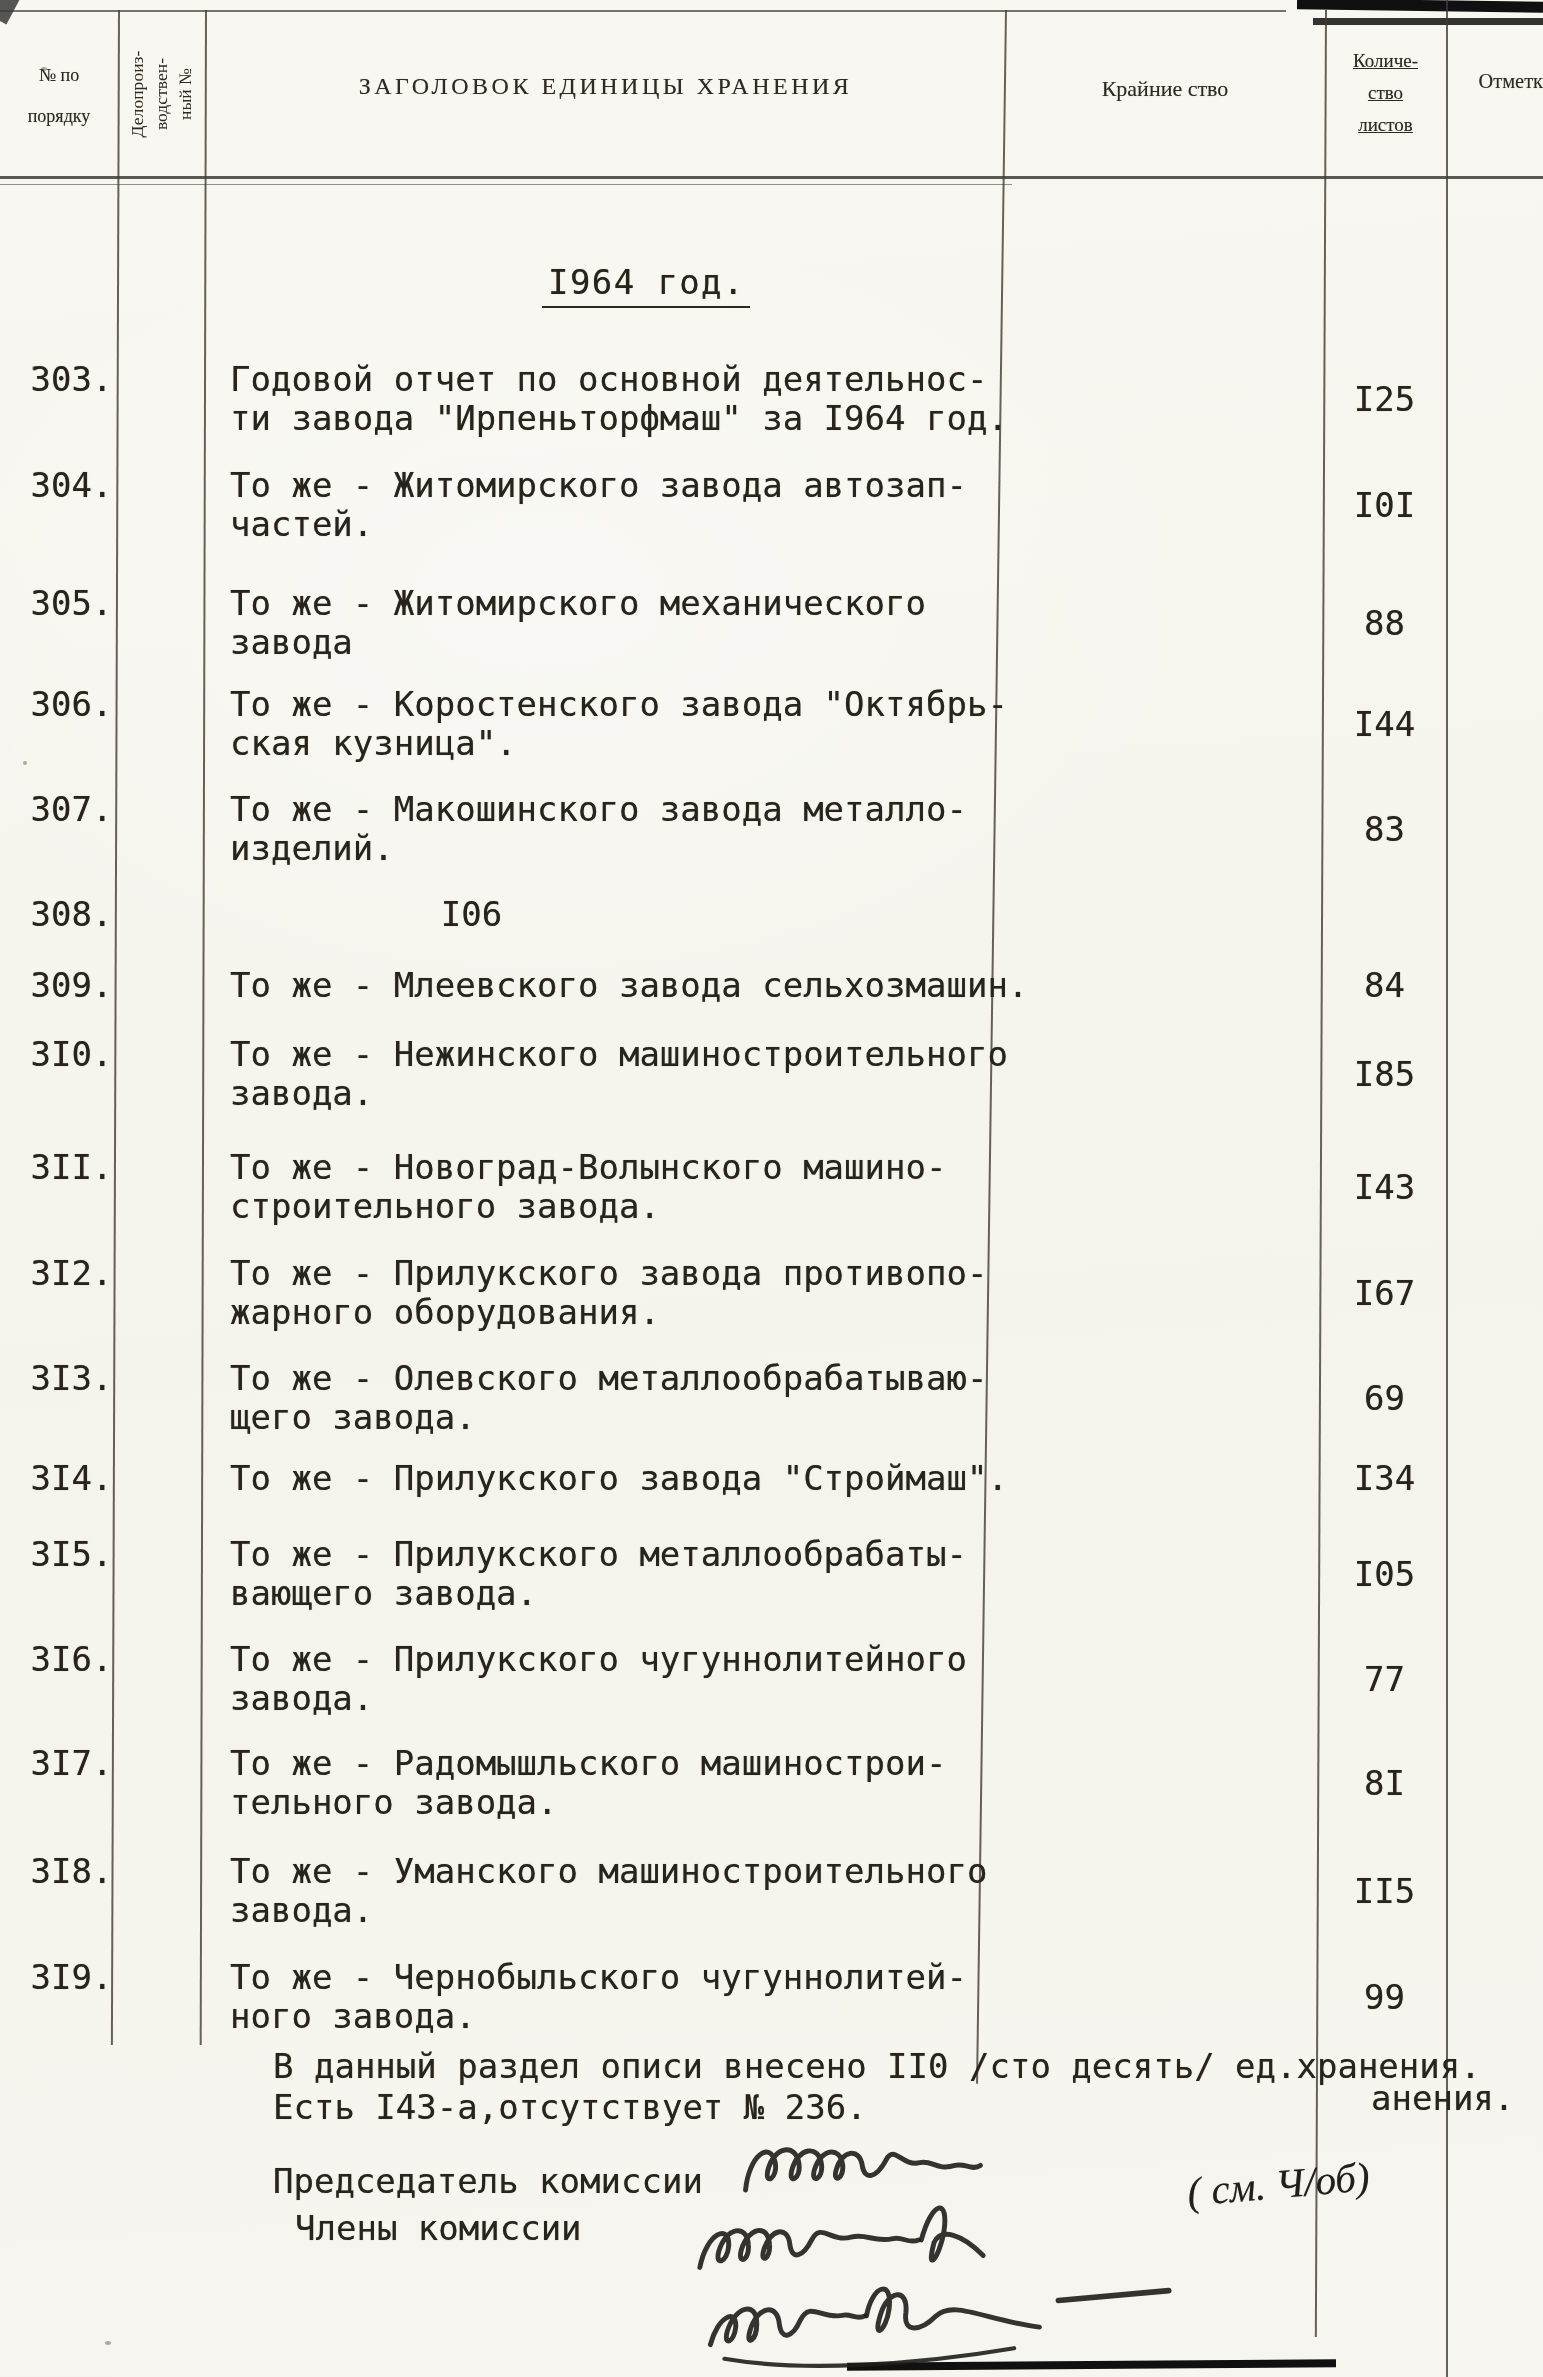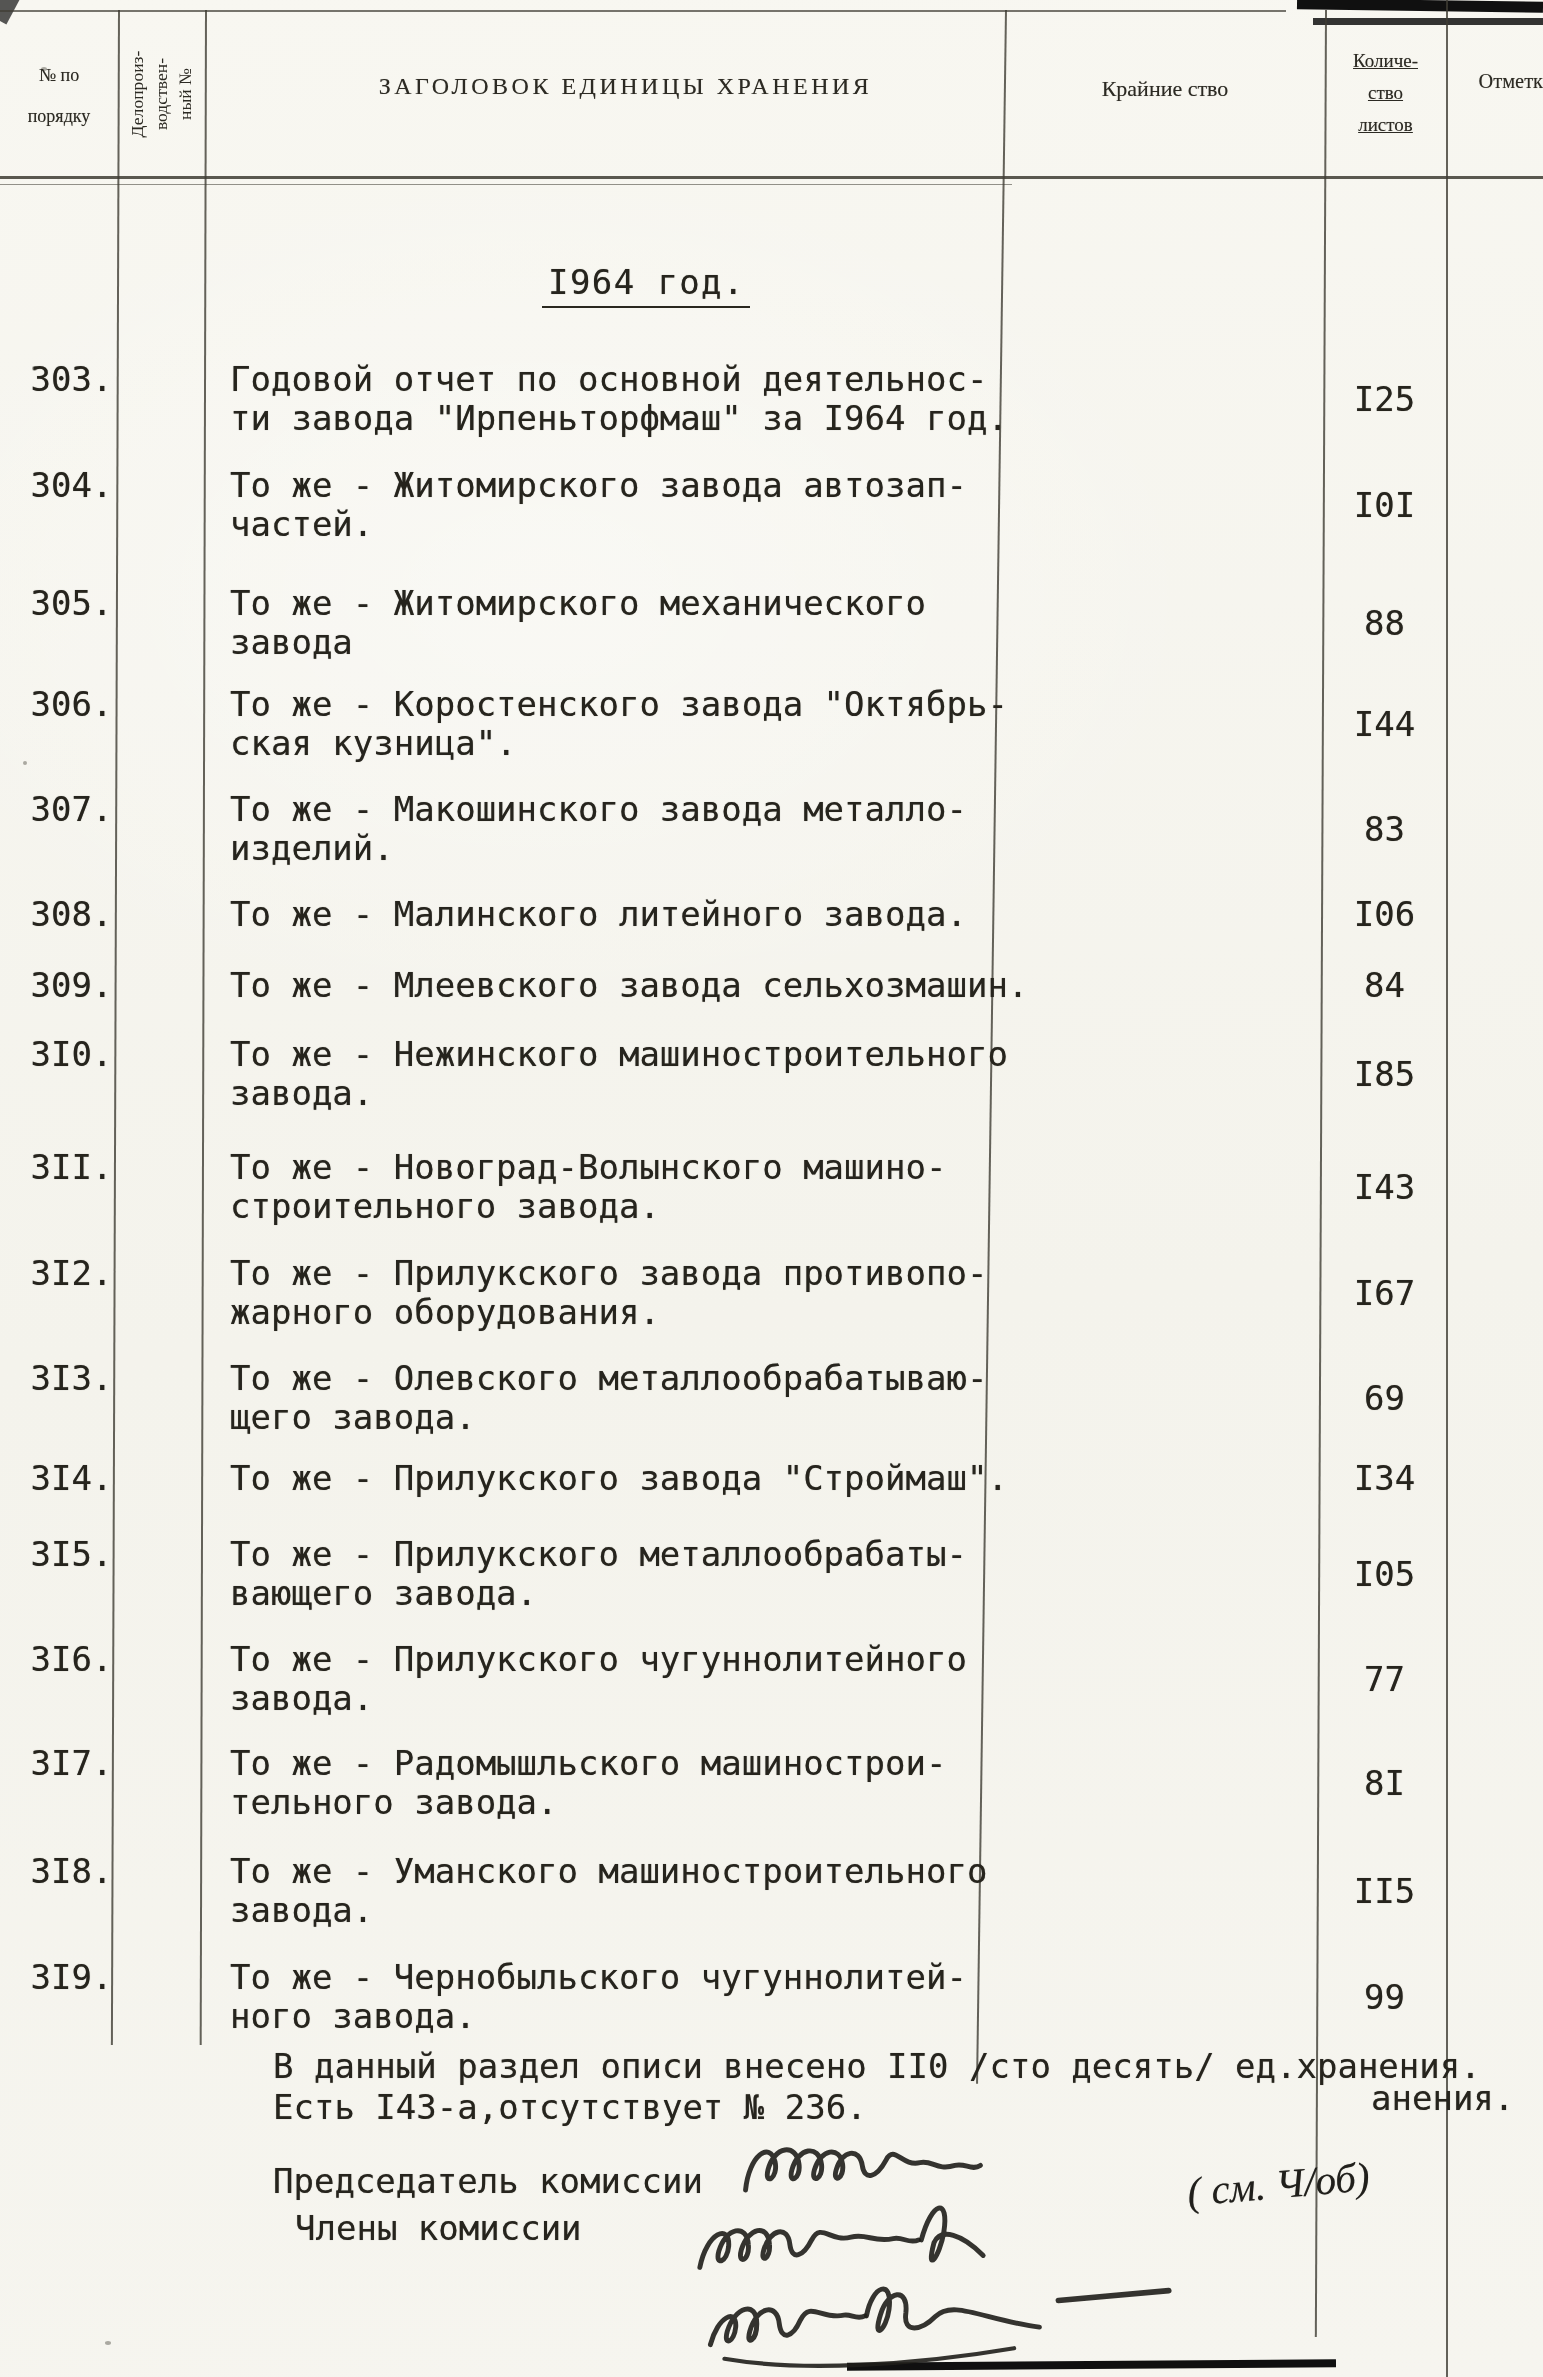--- a/index.html
+++ b/index.html
@@ -27,21 +27,21 @@
   
   .vline{position:absolute;width:2.1px;background:var(--line);opacity:.8;transform-origin:top center;}
   .hline{position:absolute;height:2.8px;background:var(--line);opacity:.85;}
 
   
   .hdr-order{left:0;top:55px;width:118px;text-align:center;font-size:18px;line-height:41px;}
   .hdr-vert-wrap{position:absolute;left:120px;top:12.7px;width:83px;height:163px;
                  display:flex;align-items:center;justify-content:center;}
   .hdr-vert{transform:rotate(-90deg);white-space:pre;text-align:center;
             font-family:var(--serif);font-size:17.6px;line-height:24px;color:#2c2a23;}
-  .hdr-title{left:205px;top:73px;width:801px;text-align:center;font-size:24px;letter-spacing:3.5px;padding-left:20px;}
+  .hdr-title{left:205px;top:73px;width:801px;text-align:center;font-size:24px;letter-spacing:3.5px;}
   .hdr-dates{left:1005px;top:76px;width:320px;text-align:center;font-size:22px;}
   .hdr-sheets{left:1325px;top:45px;width:121px;text-align:center;font-size:19px;line-height:32px;text-decoration:underline;}
   .hdr-note{left:1448px;top:70px;width:95px;text-align:right;font-size:20.4px;}
 
   
   .section-heading{left:205px;top:224px;width:801px;text-align:center;}
   .section-heading span{display:inline-block;border-bottom:2.1px solid #2a281f;
                         padding:0 5.6px 4.2px 5.6px;letter-spacing:1.4px;}
 
   
@@ -130,21 +130,20 @@
       <div class="cell sheets">I44</div>
     </div>
       <div class="row mono" style="top: 790px;">
       <div class="cell num">307.</div>
       <div class="cell title">То же - Макошинского завода металло-
 изделий.</div>
       <div class="cell sheets">83</div>
     </div>
       <div class="row mono" style="top: 895px;">
       <div class="cell num">308.</div>
-      <div class="cell title">То же - Малинского литейного завода.</div>
       <div class="cell sheets">I06</div>
     </div>
       <div class="row mono" style="top: 966px;">
       <div class="cell num">309.</div>
       <div class="cell title">То же - Млеевского завода сельхозмашин.</div>
       <div class="cell sheets">84</div>
     </div>
       <div class="row mono" style="top: 1035px;">
       <div class="cell num">3I0.</div>
       <div class="cell title">То же - Нежинского машиностроительного

